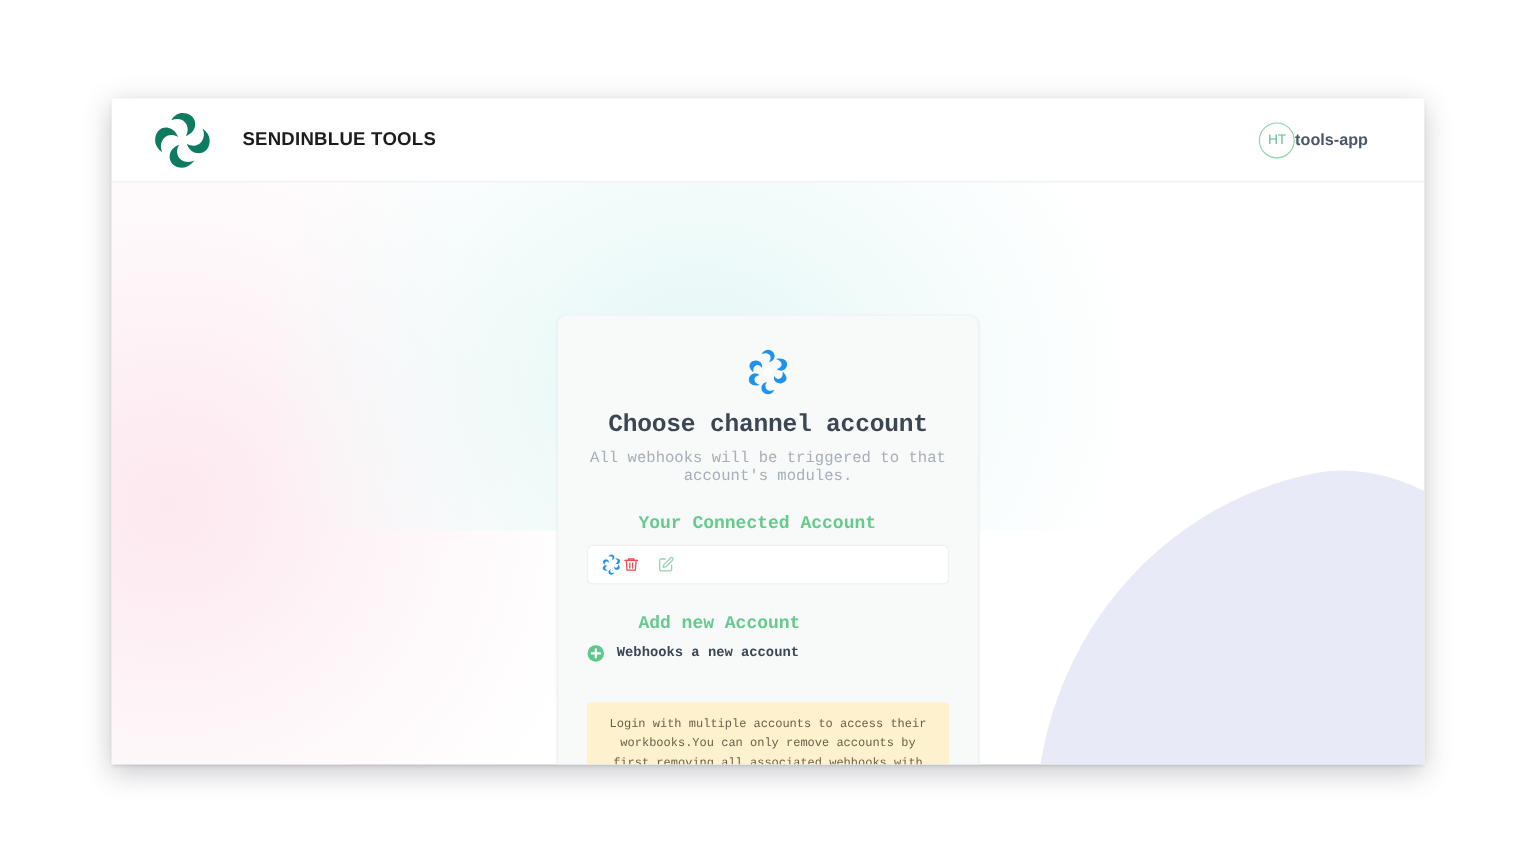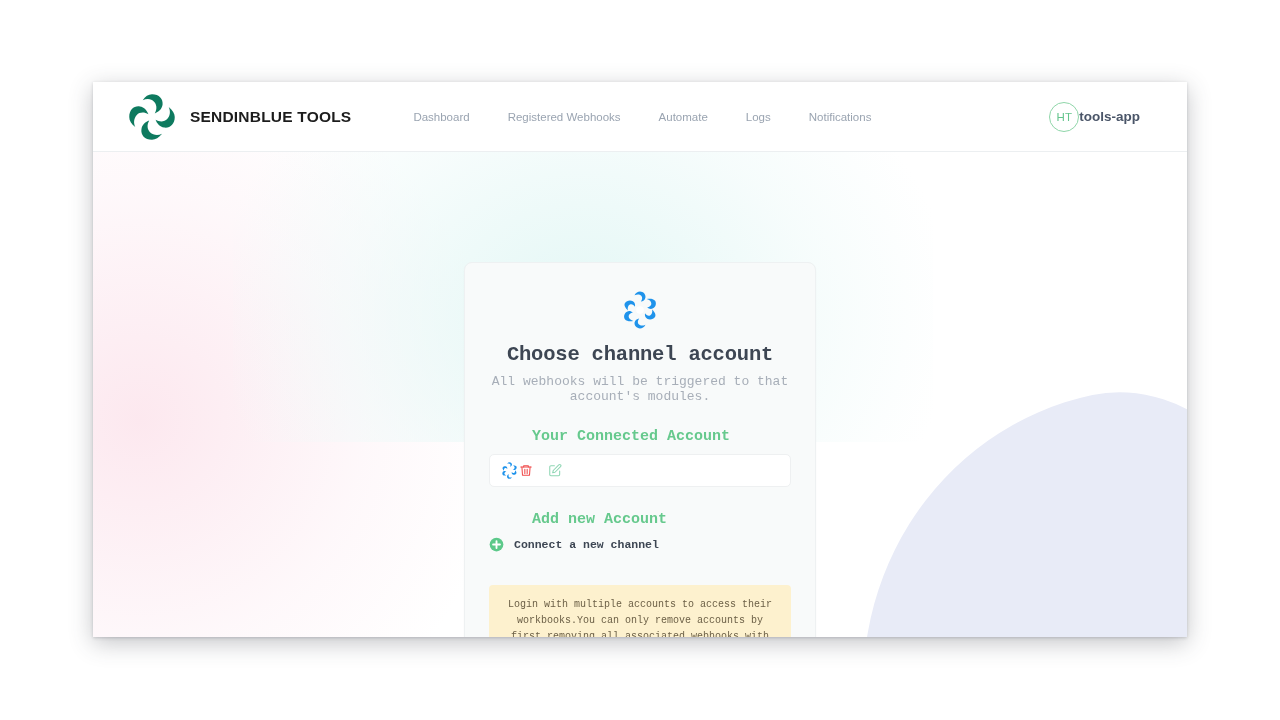--- a/index.html
+++ b/index.html
@@ -32,21 +32,21 @@
     border-bottom: 1px solid #eceff1;
     display: flex;
     align-items: center;
     z-index: 5;
   }
 
   .brand {
     display: flex;
     align-items: center;
     margin-left: 33px;
-    gap: 12px;
+    gap: 24px;
   }
   .brand-logo { width: 52px; height: 52px; display: block; }
   .brand-name {
     font-size: 15.5px;
     font-weight: bold;
     letter-spacing: 0.2px;
     color: #1c1c1c;
     white-space: nowrap;
   }
 
@@ -224,27 +224,20 @@
             <path d="M32 4c9 0 14 6 13 13-0.8 5.6-5.2 9-9.6 10.6 3.2-5.6 2.4-11-0.9-14.3C31.4 9.6 26 9 20.6 11.4 23.5 6.6 27.6 4 32 4z"></path>
             <path d="M60 32c0 9-6 14-13 13-5.6-.8-9-5.2-10.6-9.6 5.6 3.2 11 2.4 14.3-.9 3.7-4.1 4.3-9.5 1.9-14.9C57.4 23.5 60 27.6 60 32z"></path>
             <path d="M32 60c-9 0-14-6-13-13 .8-5.6 5.2-9 9.6-10.6-3.2 5.6-2.4 11 .9 14.3 4.1 3.7 9.5 4.3 14.9 1.9C40.5 57.4 36.4 60 32 60z"></path>
             <path d="M4 32c0-9 6-14 13-13 5.6.8 9 5.2 10.6 9.6-5.6-3.2-11-2.4-14.3.9-3.7 4.1-4.3 9.5-1.9 14.9C6.6 40.5 4 36.4 4 32z"></path>
           </g>
         </svg>
       </span>
       <span class="brand-name">SENDINBLUE TOOLS</span>
     </div>
 
-    <nav id="main-nav">
-      <span class="nav-item">Dashboard</span>
-      <span class="nav-item">Registered Webhooks</span>
-      <span class="nav-item">Automate</span>
-      <span class="nav-item">Logs</span>
-      <span class="nav-item">Notifications</span>
-    </nav>
 
     <div id="user-area">
       <span id="user-avatar">HT</span>
       <span id="user-name">tools-app</span>
     </div>
   </div>
 
   <div id="page-body">
     <div class="bg-tint-pink"></div>
     <div class="bg-tint-mint"></div>
@@ -307,19 +300,19 @@
 
       <div class="section-heading">Add new Account</div>
 
       <div id="connect-row">
         <span>
           <svg id="plus-icon" viewBox="0 0 24 24" aria-hidden="true">
             <circle cx="12" cy="12" r="11" fill="#5cc98a"></circle>
             <path d="M12 6.5v11M6.5 12h11" stroke="#ffffff" stroke-width="3" stroke-linecap="round"></path>
           </svg>
         </span>
-        <span id="connect-label">Connect a new channel</span>
+        <span id="connect-label">Webhooks a new account</span>
       </div>
 
       <div id="notice-box">Login with multiple accounts to access their workbooks.You can only remove accounts by first removing all associated webhooks with it.</div>
     </div>
   </div>
 </div>
 
 </body></html>

